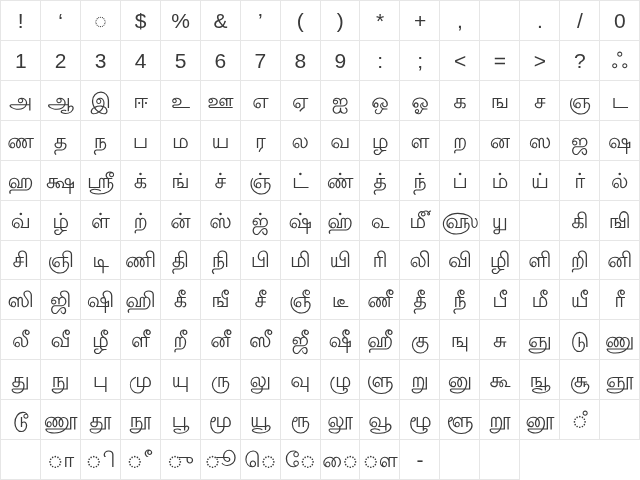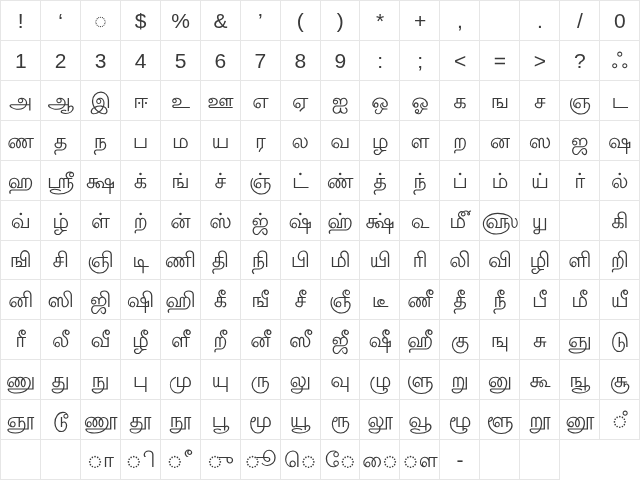--- a/index.html
+++ b/index.html
@@ -232,26 +232,26 @@
     <div class="cell" style="border-color: rgb(230, 230, 230);">
       <span class="glyph" style="color: rgb(58, 58, 58);">ஜ</span>
     </div>
     <div class="cell" style="border-color: rgb(230, 230, 230);">
       <span class="glyph" style="color: rgb(58, 58, 58);">ஷ</span>
     </div>
     <div class="cell" style="border-color: rgb(230, 230, 230);">
       <span class="glyph" style="color: rgb(58, 58, 58);">ஹ</span>
     </div>
     <div class="cell" style="border-color: rgb(230, 230, 230);">
+      <span class="glyph" style="color: rgb(58, 58, 58);">க்ஷ</span>
+    </div>
+    <div class="cell" style="border-color: rgb(230, 230, 230);">
       <span class="glyph" style="color: rgb(58, 58, 58);">ஸ்ரீ</span>
     </div>
     <div class="cell" style="border-color: rgb(230, 230, 230);">
-      <span class="glyph" style="color: rgb(58, 58, 58);">க்ஷ</span>
-    </div>
-    <div class="cell" style="border-color: rgb(230, 230, 230);">
       <span class="glyph" style="color: rgb(58, 58, 58);">க்</span>
     </div>
     <div class="cell" style="border-color: rgb(230, 230, 230);">
       <span class="glyph" style="color: rgb(58, 58, 58);">ங்</span>
     </div>
     <div class="cell" style="border-color: rgb(230, 230, 230);">
       <span class="glyph" style="color: rgb(58, 58, 58);">ச்</span>
     </div>
     <div class="cell" style="border-color: rgb(230, 230, 230);">
       <span class="glyph" style="color: rgb(58, 58, 58);">ஞ்</span>
@@ -302,23 +302,20 @@
       <span class="glyph" style="color: rgb(58, 58, 58);">ஸ்</span>
     </div>
     <div class="cell" style="border-color: rgb(230, 230, 230);">
       <span class="glyph" style="color: rgb(58, 58, 58);">ஜ்</span>
     </div>
     <div class="cell" style="border-color: rgb(230, 230, 230);">
       <span class="glyph" style="color: rgb(58, 58, 58);">ஷ்</span>
     </div>
     <div class="cell" style="border-color: rgb(230, 230, 230);">
       <span class="glyph" style="color: rgb(58, 58, 58);">ஹ்</span>
-    </div>
-    <div class="cell" style="border-color: rgb(230, 230, 230);">
-      <span class="glyph" style="color: rgb(58, 58, 58);">க்ஷ்</span>
     </div>
     <div class="cell" style="border-color: rgb(230, 230, 230);">
       <span class="glyph" style="color: rgb(58, 58, 58);">௳</span>
     </div>
     <div class="cell" style="border-color: rgb(230, 230, 230);">
       <span class="glyph" style="color: rgb(58, 58, 58);">௴</span>
     </div>
     <div class="cell" style="border-color: rgb(230, 230, 230);">
       <span class="glyph" style="color: rgb(58, 58, 58);">௵</span>
     </div>

